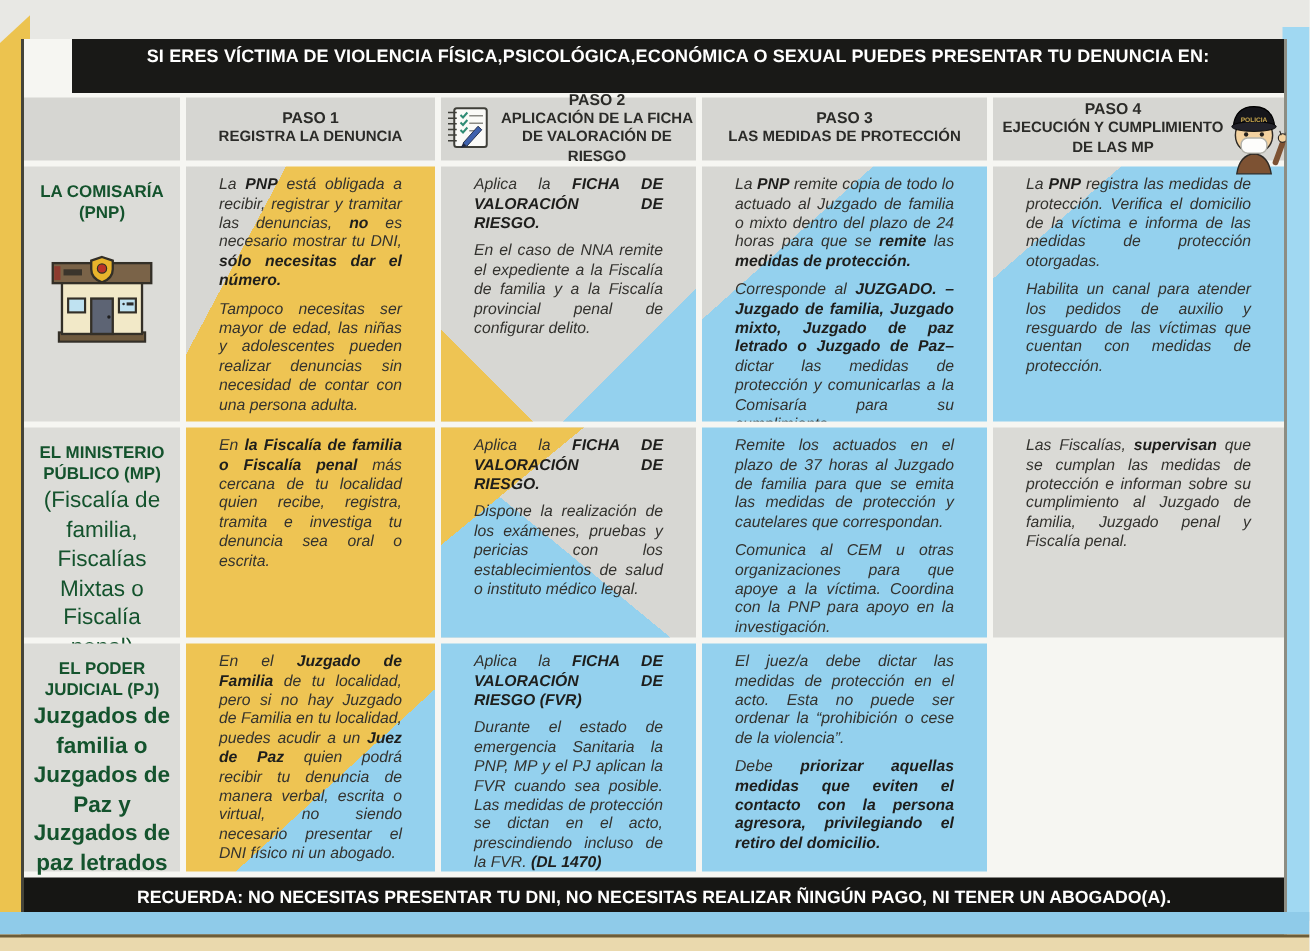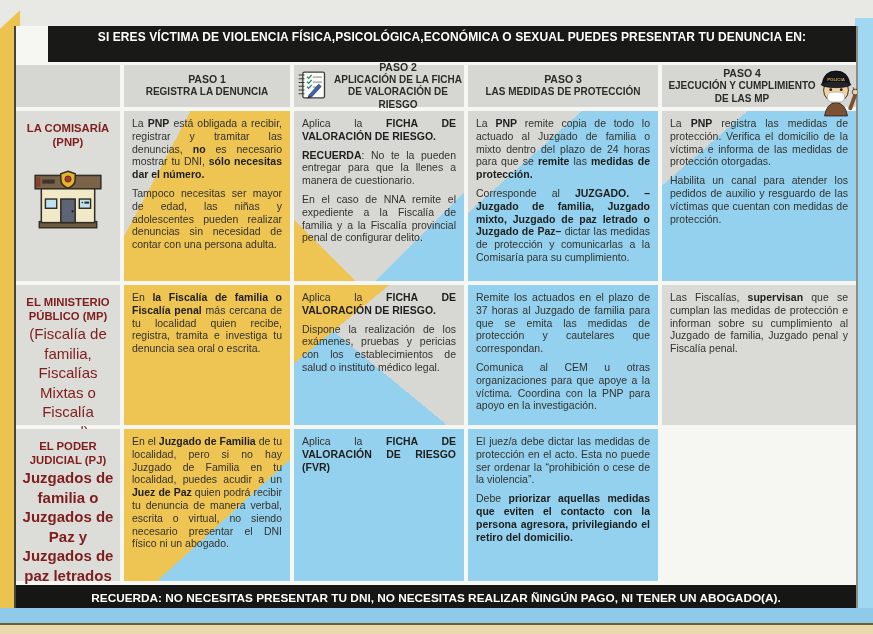--- a/index.html
+++ b/index.html
@@ -28,30 +28,30 @@
   .cell{position:relative;}
   
   .head{background:#d6d6d2;color:#2b2b28;text-align:center;
     display:flex;flex-direction:column;justify-content:center;line-height:1.25;}
   .head .h-title{font-weight:700;font-size:10.5px;}
   .head .h-sub{font-weight:700;font-size:10px;}
   .head-paso2{padding-left:38px;}
   .head-paso4{padding-right:34px;overflow:visible;}
   .corner{background:#d6d6d2;}
   
-  .lbl{background:#dcdcd8;color:#7f1d1d;text-align:center;
+  .lbl{background:#dcdcd8;color:#14532d;text-align:center;
     display:flex;flex-direction:column;align-items:center;padding:10px 5px 4px;}
   .lbl .lbl-title{font-weight:700;font-size:11.3px;line-height:1.25;}
   .lbl .lbl-sub{font-size:15px;line-height:1.3;margin-top:1px;}
   .lbl .lbl-sub.bold{font-weight:700;}
   .lbl .bld-icon{margin-top:14px;}
   
   .cell-body{padding:6px 8px 4px;font-size:10.5px;line-height:1.22;color:#33322e;
     text-align:justify;overflow:hidden;}
-  .cell-body p{margin:0 0 6px;}
+  .cell-body p{margin:0 14px 6px;font-style:italic;}
   .cell-body b{color:#1e1e1c;}
   
   .bg-r1c1{background:linear-gradient(118deg,#d7d7d3 0 26%,#eec453 26%);}
   .bg-r1c2{background-color:#d7d7d3;background-image:
     linear-gradient(to top right,#eec453 0 18%,transparent 18%),
     linear-gradient(to top left,#94d1ee 0 26%,transparent 26%);}
   .bg-r1c3{background:linear-gradient(to bottom right,#d7d7d3 0 30%,#94d1ee 30%);}
   .bg-r1c4{background:linear-gradient(to bottom right,#d7d7d3 0 22%,#94d1ee 22%);}
   .bg-r2c1{background:#eec453;}
   .bg-r2c2{background-color:#d7d7d3;background-image:
@@ -165,21 +165,20 @@
             <circle cx="52" cy="38.5" r="0.8" fill="#2d2d2d"></circle>
         </svg>
       </span>
     </div>
     <div class="cell cell-body bg-r1c1">
         <p>La <b>PNP</b> está obligada a recibir, registrar y tramitar las denuncias, <b>no</b> es necesario mostrar tu DNI, <b>sólo necesitas dar el número.</b></p>
         <p>Tampoco necesitas ser mayor de edad, las niñas y adolescentes pueden realizar denuncias sin necesidad de contar con una persona adulta.</p>
       </div>
     <div class="cell cell-body bg-r1c2">
         <p>Aplica la <b>FICHA DE VALORACIÓN DE RIESGO.</b></p>
-        <p><b>RECUERDA</b>: No te la pueden entregar para que la llenes a manera de cuestionario.</p>
         <p>En el caso de NNA remite el expediente a la Fiscalía de familia y a la Fiscalía provincial penal de configurar delito.</p>
       </div>
     <div class="cell cell-body bg-r1c3">
         <p>La <b>PNP</b> remite copia de todo lo actuado al Juzgado de familia o mixto dentro del plazo de 24 horas para que se <b>remite</b> las <b>medidas de protección.</b></p>
         <p>Corresponde al <b>JUZGADO. –Juzgado de familia, Juzgado mixto, Juzgado de paz letrado o Juzgado de Paz–</b> dictar las medidas de protección y comunicarlas a la Comisaría para su cumplimiento.</p>
       </div>
     <div class="cell cell-body bg-r1c4">
         <p>La <b>PNP</b> registra las medidas de protección. Verifica el domicilio de la víctima e informa de las medidas de protección otorgadas.</p>
         <p>Habilita un canal para atender los pedidos de auxilio y resguardo de las víctimas que cuentan con medidas de protección.</p>
       </div>
@@ -205,20 +204,21 @@
 
     <div class="cell lbl">
       <div class="lbl-title">EL PODER JUDICIAL (PJ)</div>
       <div class="lbl-sub bold">Juzgados de familia o Juzgados de Paz y Juzgados de paz letrados</div>
     </div>
     <div class="cell cell-body bg-r3c1">
         <p>En el <b>Juzgado de Familia</b> de tu localidad, pero si no hay Juzgado de Familia en tu localidad, puedes acudir a un <b>Juez de Paz</b> quien podrá recibir tu denuncia de manera verbal, escrita o virtual, no siendo necesario presentar el DNI físico ni un abogado.</p>
       </div>
     <div class="cell cell-body bg-r3c2">
         <p>Aplica la <b>FICHA DE VALORACIÓN DE RIESGO (FVR)</b></p>
+        <p>Durante el estado de emergencia Sanitaria la PNP, MP y el PJ aplican la FVR cuando sea posible. Las medidas de protección se dictan en el acto, prescindiendo incluso de la FVR. <b>(DL 1470)</b></p>
       </div>
     <div class="cell cell-body bg-r3c3">
         <p>El juez/a debe dictar las medidas de protección en el acto. Esta no puede ser ordenar la “prohibición o cese de la violencia”.</p>
         <p>Debe <b>priorizar aquellas medidas que eviten el contacto con la persona agresora, privilegiando el retiro del domicilio.</b></p>
       </div>
 
   </div>
 
   <div class="footer">
     <div>RECUERDA: NO NECESITAS PRESENTAR TU DNI, NO NECESITAS REALIZAR ÑINGÚN PAGO, NI TENER UN ABOGADO(A).</div>

